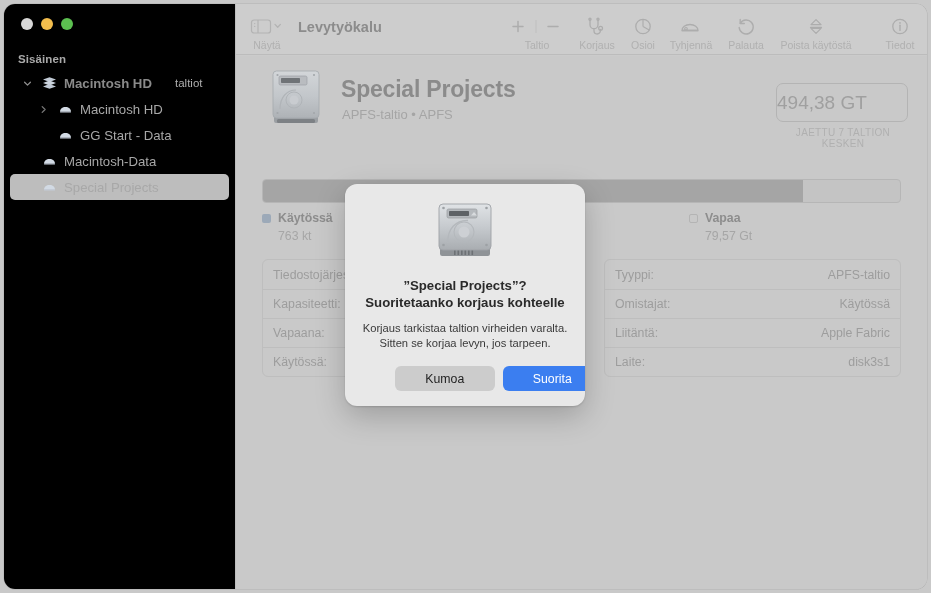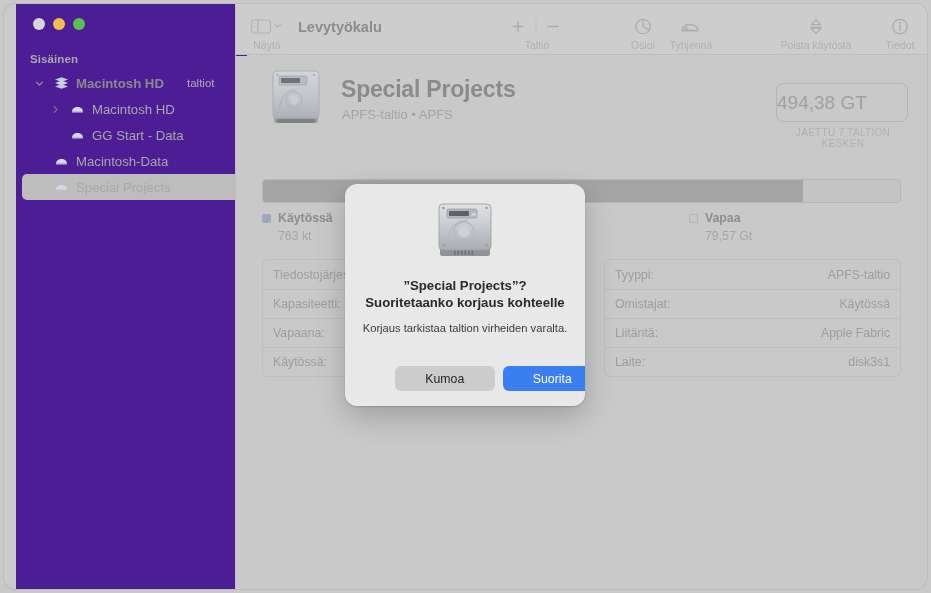--- a/index.html
+++ b/index.html
@@ -16,23 +16,23 @@
     position: absolute; left: 4px; top: 4px;
     width: 923px; height: 585px;
     border-radius: 11px;
     overflow: hidden;
     background: #cbcbcb;
     box-shadow: 0 0 0 0.5px rgba(0,0,0,0.12);
   }
 
   
   .sidebar {
-    position: absolute; left: 12px; top: 0;
+    position: absolute; left: 0; top: 0;
     width: 231px; height: 585px;
-    background: #4c1d95;
+    background: #000000;
   }
   .sidebar-divider {
     position: absolute; left: 231px; top: 0; width: 1px; height: 585px;
     background: #bdbdbd;
   }
   .traffic {
     position: absolute; left: 17px; top: 14px;
     display: flex; gap: 8px; align-items: center;
   }
   .tl { width: 12px; height: 12px; border-radius: 50%; }
@@ -316,20 +316,32 @@
           <svg width="56" height="18" viewBox="0 0 56 18">
             <line x1="9" y1="4.5" x2="9" y2="14.5" stroke="#adadad" stroke-width="1.5" stroke-linecap="round"></line>
             <line x1="4" y1="9.5" x2="14" y2="9.5" stroke="#adadad" stroke-width="1.5" stroke-linecap="round"></line>
             <line x1="27" y1="3" x2="27" y2="16" stroke="#bfbfbf" stroke-width="1"></line>
             <line x1="39" y1="9.5" x2="49" y2="9.5" stroke="#adadad" stroke-width="1.5" stroke-linecap="round"></line>
           </svg>
         </span>
         <span class="tb-label">Taltio</span>
       </div>
 
+      <div class="tb-item" style="left:330px; top:11px; width:62px;">
+        <span class="tb-icon">
+          <svg width="22" height="19" viewBox="0 0 22 19">
+            <path d="M4 2.5v5.2a4 4 0 0 0 8 0V2.5" fill="none" stroke="#adadad" stroke-width="1.3" stroke-linecap="round"></path>
+            <circle cx="4" cy="2.3" r="1.1" fill="none" stroke="#adadad" stroke-width="1.2"></circle>
+            <circle cx="12" cy="2.3" r="1.1" fill="none" stroke="#adadad" stroke-width="1.2"></circle>
+            <path d="M8 12.2v1.6a3.2 3.2 0 0 0 6.4 0v-1.3" fill="none" stroke="#adadad" stroke-width="1.3" stroke-linecap="round"></path>
+            <circle cx="14.6" cy="11.2" r="1.9" fill="none" stroke="#adadad" stroke-width="1.3"></circle>
+          </svg>
+        </span>
+        <span class="tb-label">Korjaus</span>
+      </div>
 
       <div class="tb-item" style="left:378px; top:11px; width:58px;">
         <span class="tb-icon">
           <svg width="20" height="19" viewBox="0 0 20 19">
             <circle cx="10" cy="9.5" r="7.2" fill="none" stroke="#adadad" stroke-width="1.3"></circle>
             <line x1="10" y1="9.5" x2="10" y2="2.3" stroke="#adadad" stroke-width="1.2"></line>
             <line x1="10" y1="9.5" x2="16.2" y2="13" stroke="#adadad" stroke-width="1.2"></line>
           </svg>
         </span>
         <span class="tb-label">Osioi</span>
@@ -339,20 +351,29 @@
         <span class="tb-icon">
           <svg width="24" height="19" viewBox="0 0 24 19">
             <path d="M3 13.5c0-3.4 3.3-6 8-6s8 2.6 8 6z" fill="none" stroke="#adadad" stroke-width="1.3"></path>
             <line x1="3" y1="13.5" x2="19" y2="13.5" stroke="#adadad" stroke-width="1.3"></line>
             <circle cx="7" cy="11.8" r="1.3" fill="none" stroke="#adadad" stroke-width="1.2"></circle>
           </svg>
         </span>
         <span class="tb-label">Tyhjennä</span>
       </div>
 
+      <div class="tb-item" style="left:478px; top:11px; width:64px;">
+        <span class="tb-icon">
+          <svg width="20" height="19" viewBox="0 0 20 19">
+            <path d="M4.3 6.2A7 7 0 1 1 3.2 10.5" fill="none" stroke="#adadad" stroke-width="1.4" stroke-linecap="round"></path>
+            <path d="M4.2 2.4v4.1h4.1" fill="none" stroke="#adadad" stroke-width="1.4" stroke-linecap="round" stroke-linejoin="round"></path>
+          </svg>
+        </span>
+        <span class="tb-label">Palauta</span>
+      </div>
 
       <div class="tb-item" style="left:520px; top:11px; width:120px;">
         <span class="tb-icon">
           <svg width="20" height="19" viewBox="0 0 20 19">
             <path d="M10 2.6L15 7.6H5z" fill="none" stroke="#adadad" stroke-width="1.3" stroke-linejoin="round"></path>
             <line x1="4.5" y1="10.3" x2="15.5" y2="10.3" stroke="#adadad" stroke-width="1.3" stroke-linecap="round"></line>
             <path d="M10 16.4L5 11.4h10z" fill="none" stroke="#adadad" stroke-width="1.3" stroke-linejoin="round"></path>
           </svg>
         </span>
         <span class="tb-label">Poista käytöstä</span>
@@ -499,20 +520,21 @@
       </svg>
     </span>
 
     <div class="dlg-title">
       <div>”Special Projects”?</div>
       <div>Suoritetaanko korjaus kohteelle</div>
     </div>
 
     <div class="dlg-body">
       <div>Korjaus tarkistaa taltion virheiden varalta.</div>
+      <div>Sitten se korjaa levyn, jos tarpeen.</div>
     </div>
 
     <div class="dlg-buttons">
       <button class="dlg-btn secondary">Kumoa</button>
       <button class="dlg-btn primary">Suorita</button>
     </div>
   </div>
 </div>
 
 </body></html>

